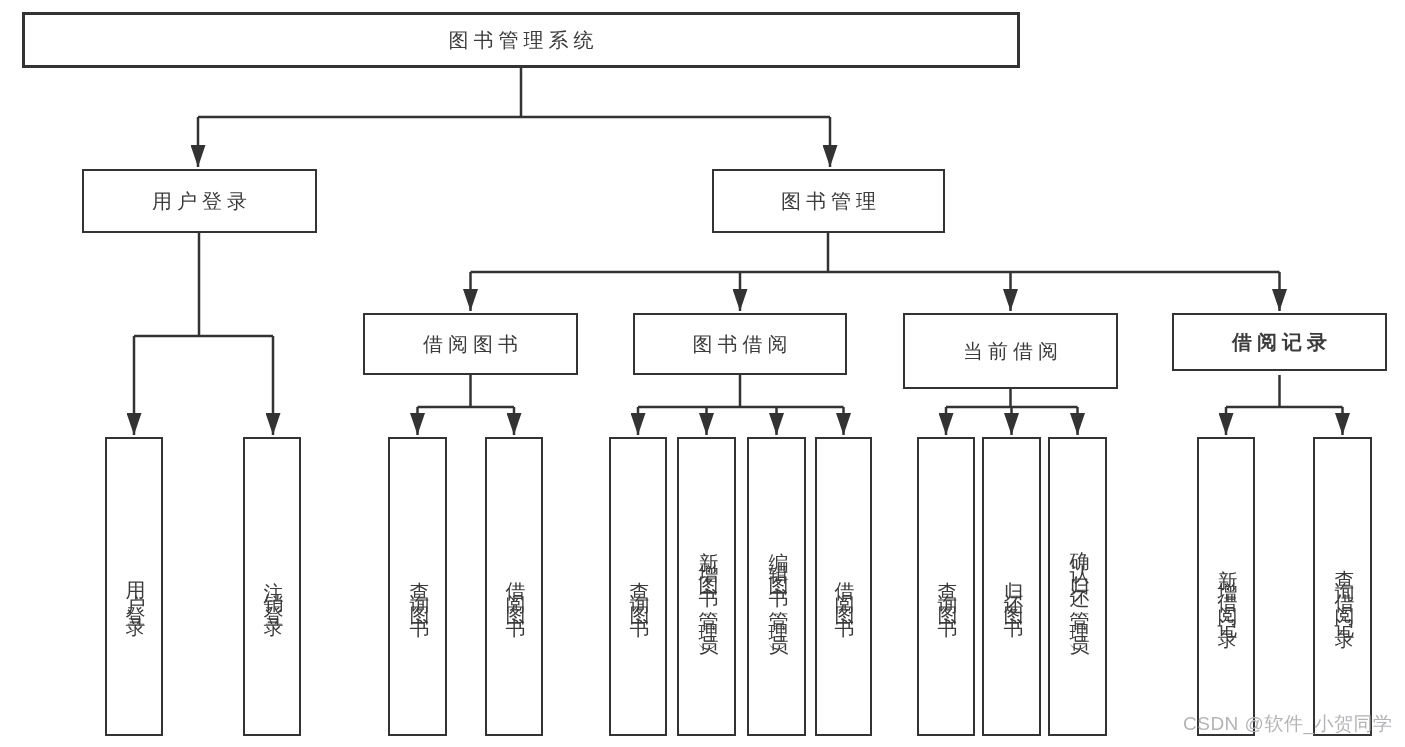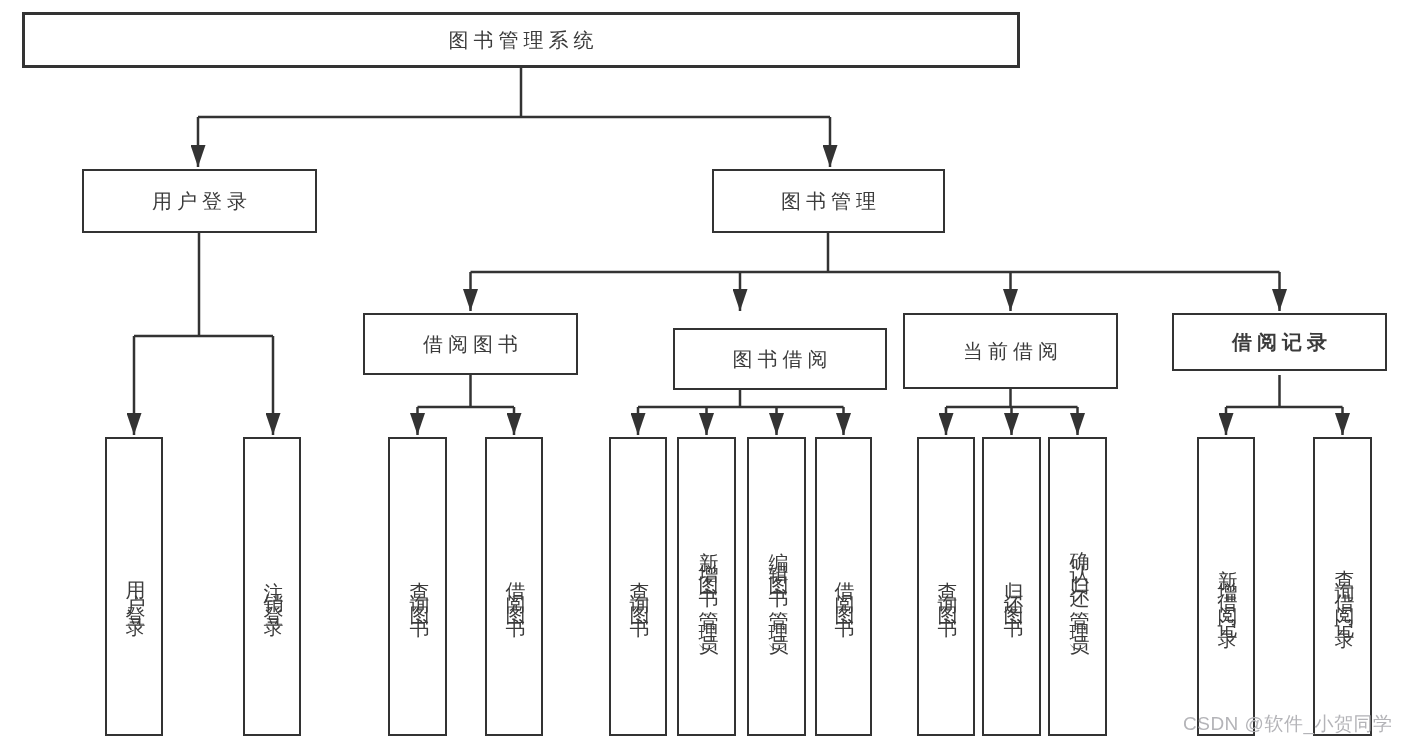--- a/index.html
+++ b/index.html
@@ -117,21 +117,21 @@
       <path d="M1342.5 407 V435"></path>
     </g>
   </svg>
 
   <div class="node h root-box" style="left:22px; top:12px; width:998px; height:56px;">图书管理系统</div>
 
   <div class="node h" style="left:82px; top:169px; width:235px; height:64px;">用户登录</div>
   <div class="node h" style="left:712px; top:169px; width:233px; height:64px;">图书管理</div>
 
   <div class="node h" style="left:363px; top:313px; width:215px; height:62px;">借阅图书</div>
-  <div class="node h" style="left:633px; top:328px; width:214px; height:62px;margin-left:40px;">图书借阅</div>
+  <div class="node h" style="left:633px; top:313px; width:214px; height:62px;">图书借阅</div>
   <div class="node h" style="left:903px; top:313px; width:215px; height:76px;">当前借阅</div>
   <div class="node h" style="left:1172px; top:313px; width:215px; height:58px;font-weight:bold;">借阅记录</div>
 
   <div class="node v" style="left:105px; top:437px; width:58px; height:299px;">用户登录</div>
   <div class="node v" style="left:243px; top:437px; width:58px; height:299px;">注销登录</div>
 
   <div class="node v" style="left:388px; top:437px; width:59px; height:299px;">查询图书</div>
   <div class="node v" style="left:485px; top:437px; width:58px; height:299px;">借阅图书</div>
 
   <div class="node v" style="left:609px; top:437px; width:58px; height:299px;">查询图书</div>

